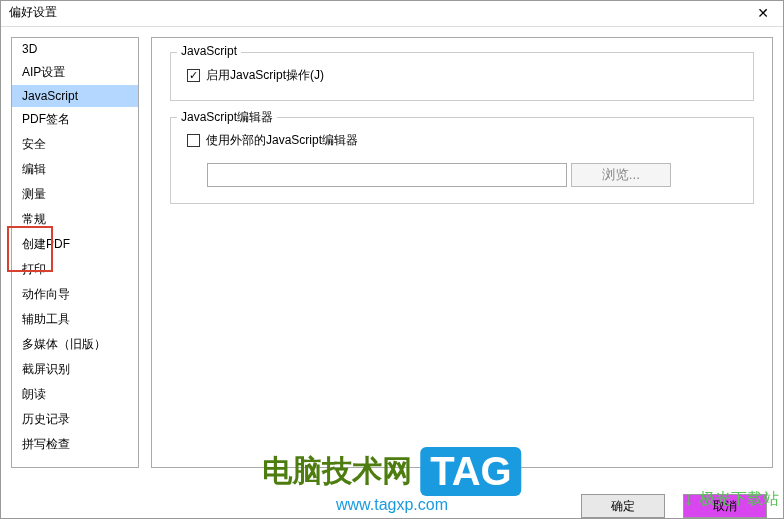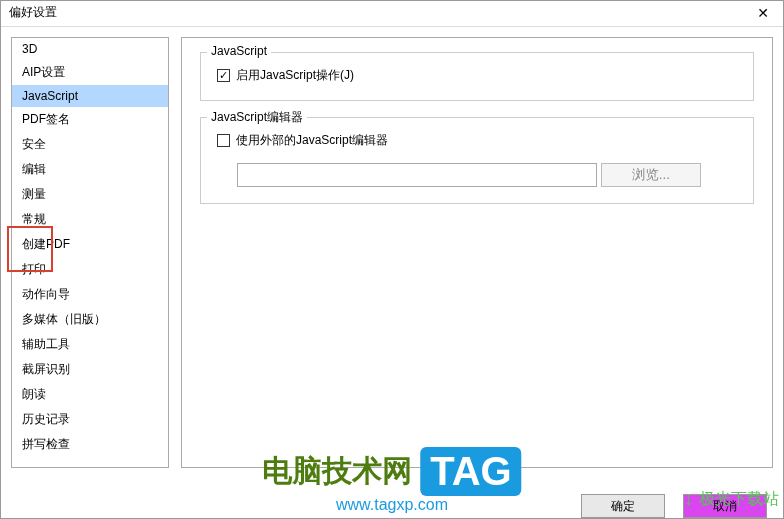--- a/index.html
+++ b/index.html
@@ -35,21 +35,21 @@
       cursor: pointer;
       font-size: 14px;
     }
     .content {
       display: flex;
       padding: 10px;
       height: calc(100% - 66px);
       gap: 12px;
     }
     .sidebar-wrap {
-      width: 158px;
+      width: 128px;
       height: 100%;
       border: 1px solid #aaa;
       position: relative;
       display: flex;
     }
     .sidebar {
       flex: 1;
       overflow-y: auto;
       scrollbar-width: thin;
     }
@@ -231,22 +231,22 @@
         <div class="sidebar-item">AIP设置</div>
         <div class="sidebar-item selected">JavaScript</div>
         <div class="sidebar-item">PDF签名</div>
         <div class="sidebar-item">安全</div>
         <div class="sidebar-item">编辑</div>
         <div class="sidebar-item">测量</div>
         <div class="sidebar-item">常规</div>
         <div class="sidebar-item">创建PDF</div>
         <div class="sidebar-item">打印</div>
         <div class="sidebar-item">动作向导</div>
+        <div class="sidebar-item">辅助工具</div>
         <div class="sidebar-item">多媒体（旧版）</div>
-        <div class="sidebar-item">辅助工具</div>
         <div class="sidebar-item">截屏识别</div>
         <div class="sidebar-item">朗读</div>
         <div class="sidebar-item">历史记录</div>
         <div class="sidebar-item">拼写检查</div>
       </div>
   </div>
 
   <div class="main-panel">
     <div class="fieldset">
       <div class="fieldset-legend">JavaScript</div>

